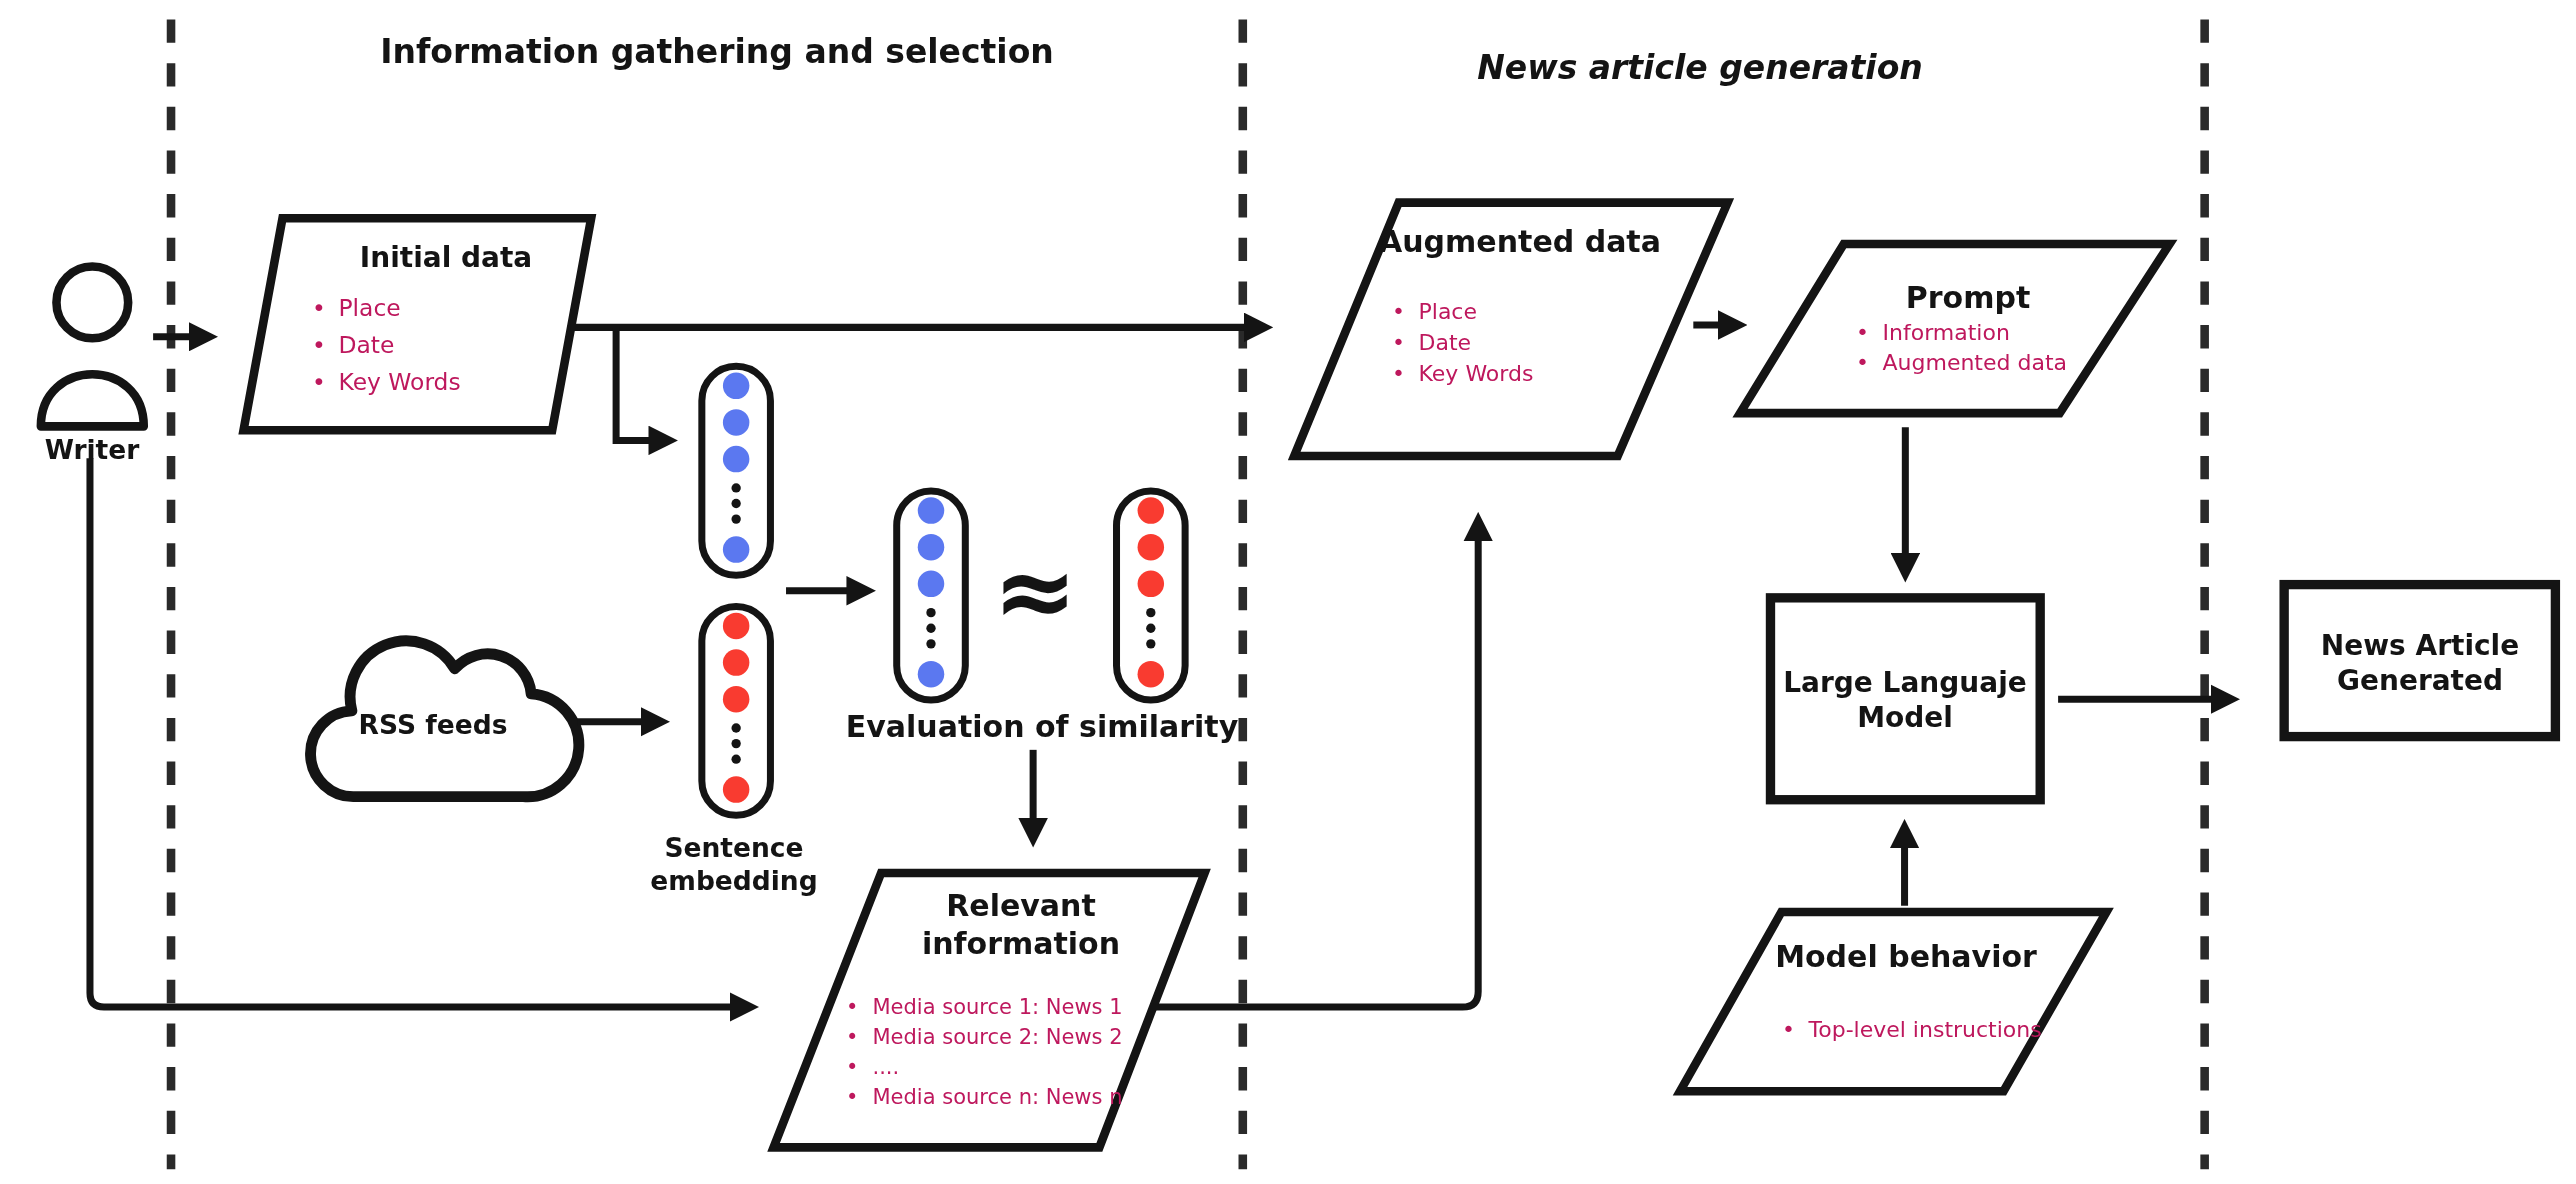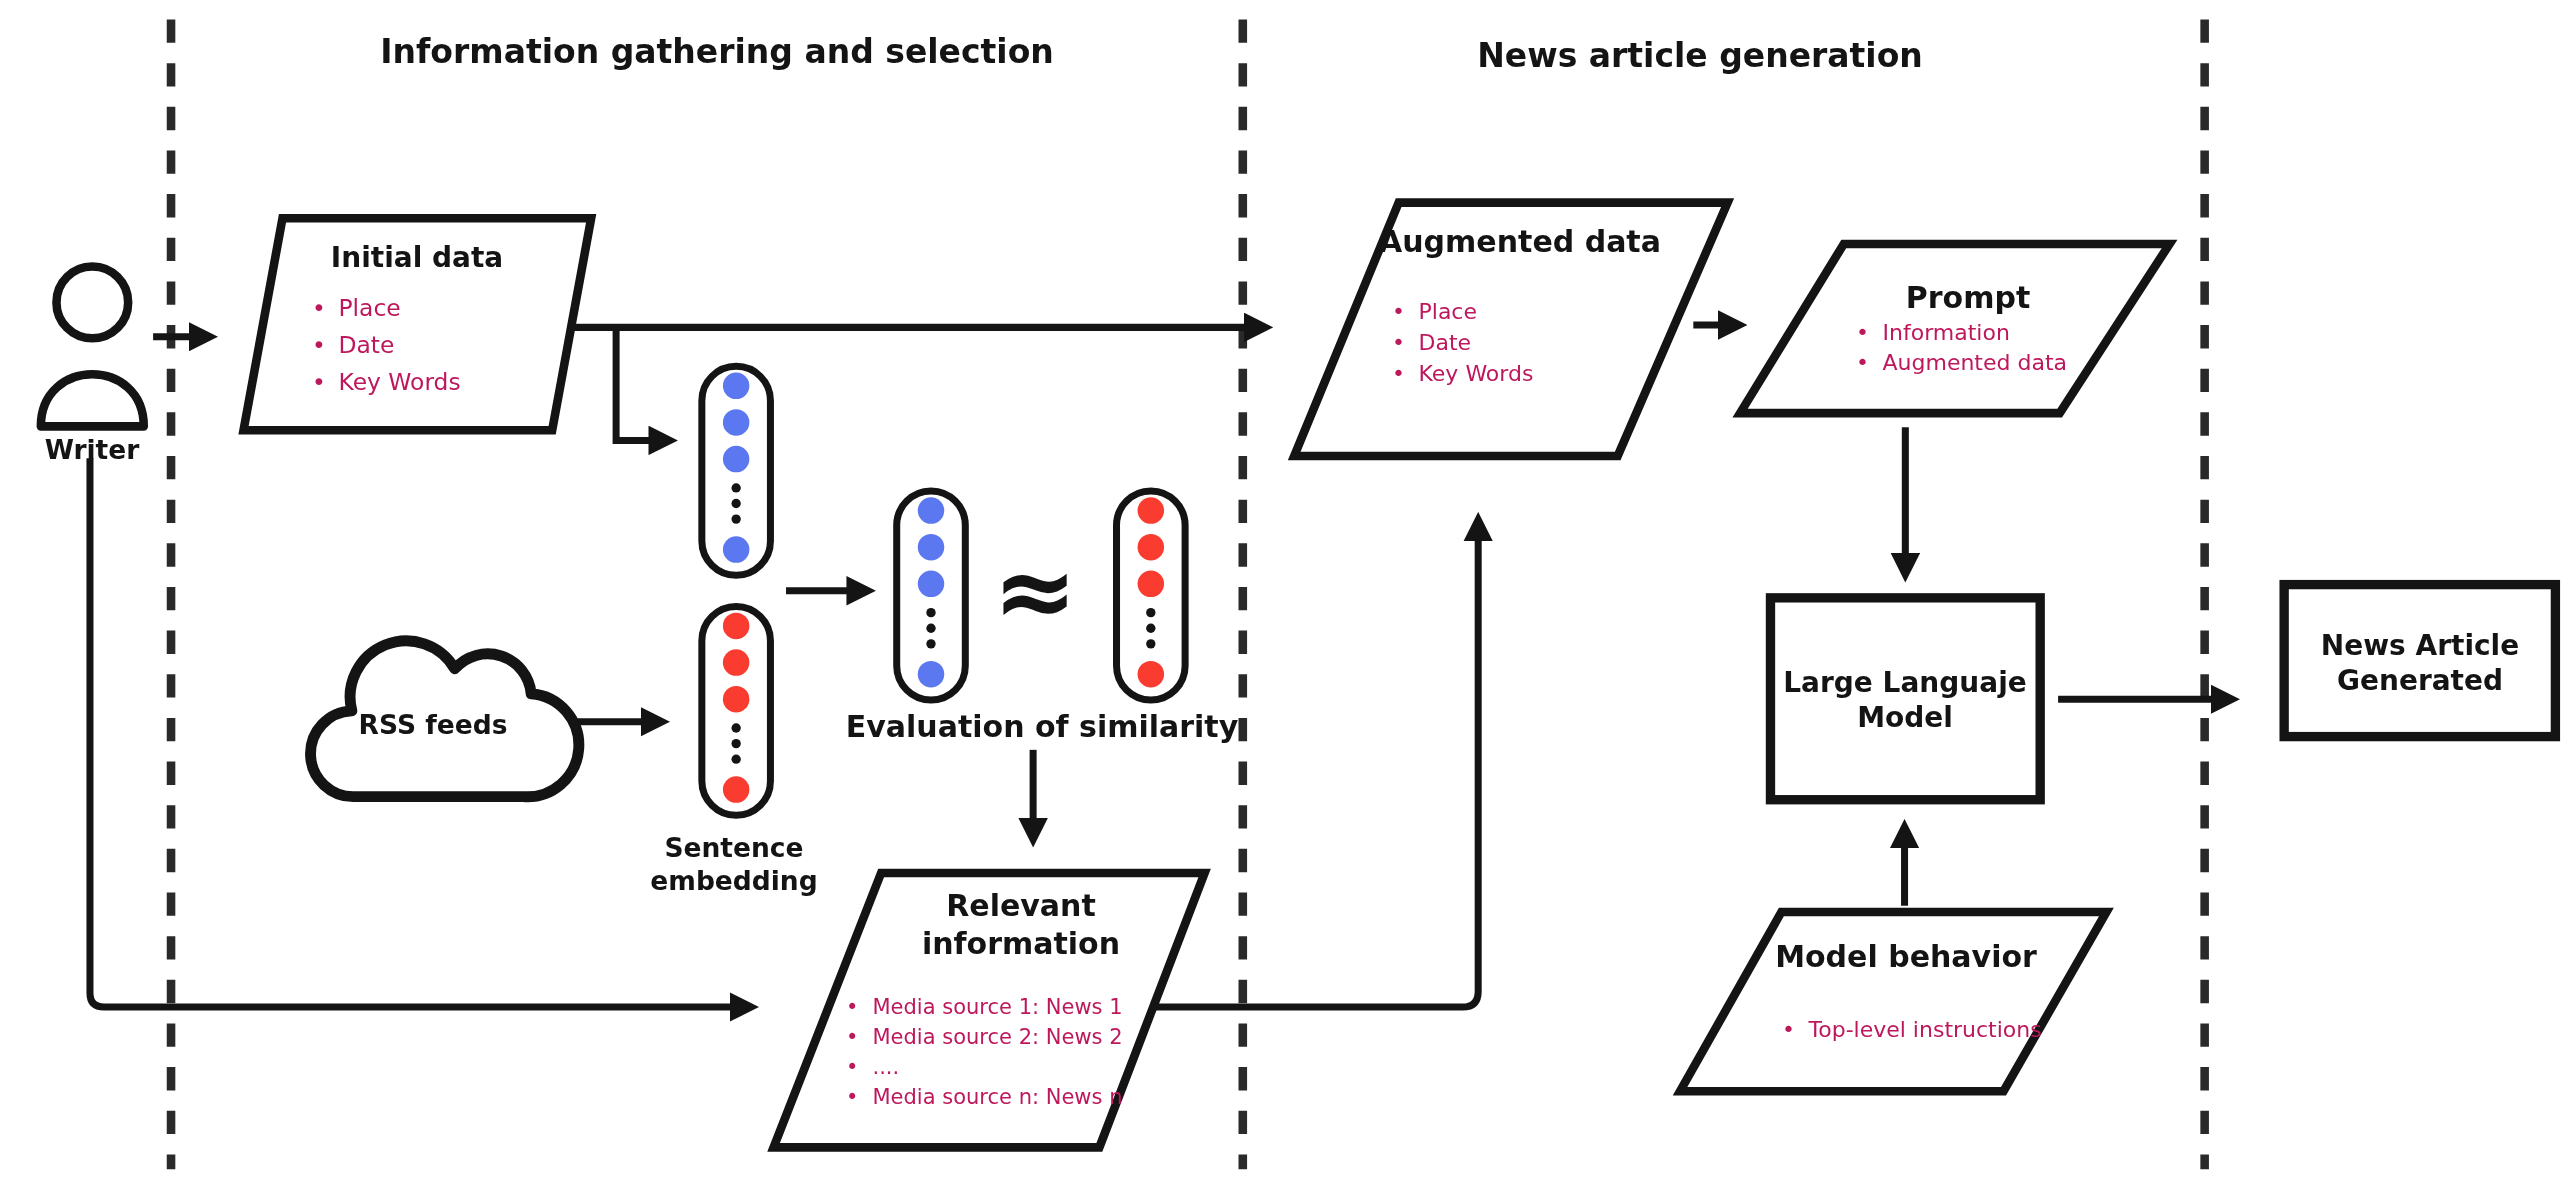--- a/index.html
+++ b/index.html
@@ -120,25 +120,25 @@
       <path d="M 115 588 V 1274 Q 115 1292 133 1292 H 962" marker-end="url(#ah)"></path>
       <path d="M 1479 1292 H 1876 Q 1896 1292 1896 1272 V 668" marker-end="url(#ah)"></path>
       <line x1="2172" y1="417" x2="2230" y2="417" marker-end="url(#ah)"></line>
       <line x1="2444" y1="548" x2="2444" y2="736" marker-end="url(#ah)"></line>
       <line x1="2443" y1="1162" x2="2443" y2="1062" marker-end="url(#ah)"></line>
       <line x1="2640" y1="897" x2="2862" y2="897" marker-end="url(#ah)"></line>
     </g>
   </svg>
 
   <div class="txt section-title" style="left:717px;top:52px;text-align:center;">Information gathering and selection</div>
-  <div class="txt section-title" style="left:1700px;top:56px;">News article generation</div>
+  <div class="txt section-title" style="left:1700px;top:68px;font-style:italic;">News article generation</div>
 
   <div class="txt caption" style="left:92px;top:450px;">Writer</div>
 
-  <div class="txt small-title" style="left:417px;top:257px;">Initial data</div>
+  <div class="txt small-title" style="left:446px;top:257px;">Initial data</div>
   <div class="blist list-initial" style="left:312px;top:290px;">
       <div class="li">Place</div>
       <div class="li">Date</div>
       <div class="li">Key Words</div>
     </div>
 
   <div class="txt caption" style="left:433px;top:725px;">RSS feeds</div>
 
   <div class="txt caption wrap" style="left:734px;top:864px;width:172px;">Sentence embedding</div>
 

